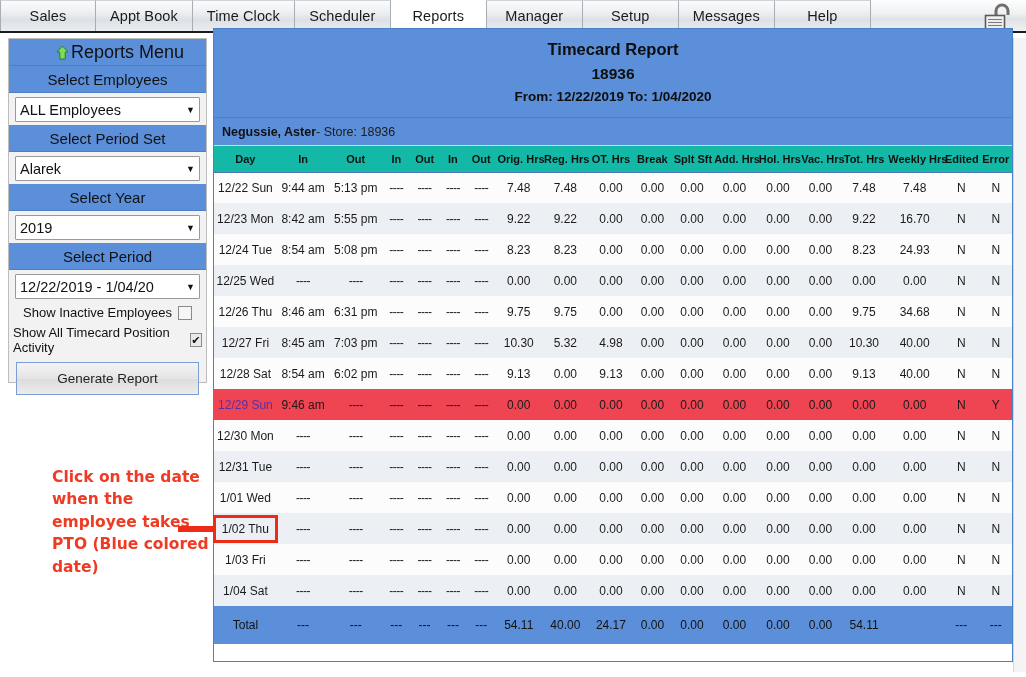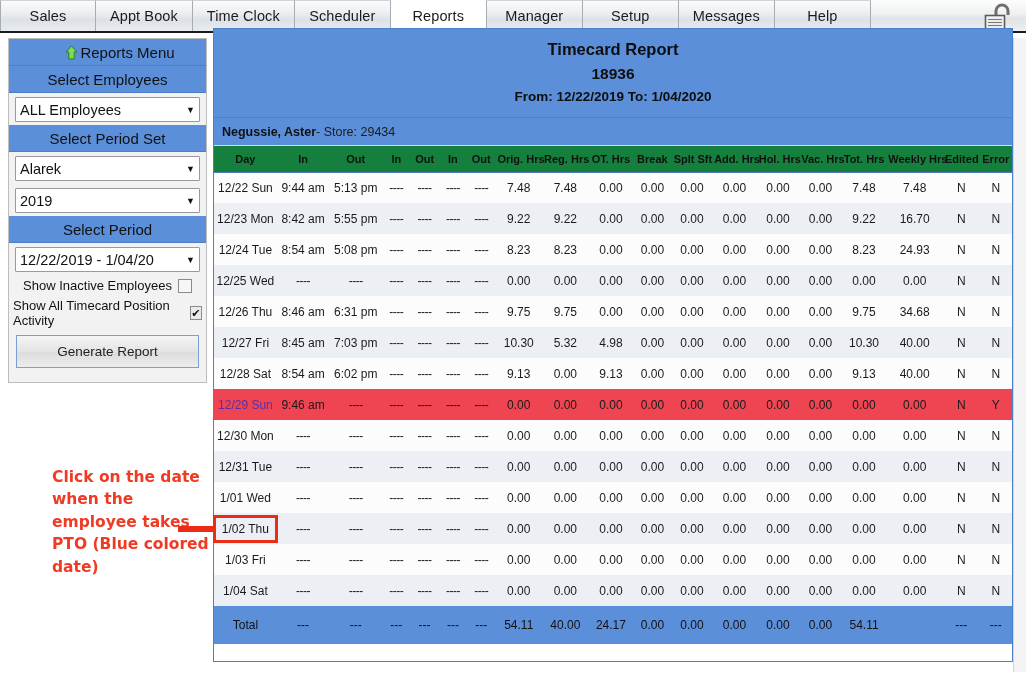--- a/index.html
+++ b/index.html
@@ -43,21 +43,21 @@
   .sidebar {
     position:absolute; left:8px; top:38px; width:199px; height:345px;
     background:#f2f2f2; border:1px solid #bdbdbd;
   }
   .side-band {
     background:#5b8fd9; color:#111; text-align:center;
     font-size:15px; height:27px; line-height:27px;
     border-bottom:1px solid #4d7fc6;
     display:flex; align-items:center; justify-content:center; gap:2px;
   }
-  .side-band.menu { background:#5b8fd9; font-size:15px;padding-left:25px; }
+  .side-band.menu { background:#5b8fd9; font-size:18px;padding-left:25px; }
   .up-arrow { display:inline-block; width:13px; height:14px; position:relative; }
   .up-arrow svg { display:block; }
   .side-sel-wrap { padding:4px 6px 3px 6px; background:#f2f2f2; }
   .side-sel {
     width:100%; height:25px; background:#ffffff;
     border:1px solid #9a9a9a; border-radius:1px;
     display:flex; align-items:center; padding:0 4px;
     font-size:14.5px; color:#111; position:relative;
   }
   .side-sel .caret { margin-left:auto; font-size:9px; color:#111; }
@@ -110,21 +110,21 @@
   .rpt-emp {
     background:#5b8fd9; height:28px; display:flex; align-items:center;
     padding-left:8px; font-size:12.5px; color:#111;
     border-bottom:1px solid #cfdcee;
   }
   .rpt-emp b { font-weight:bold; }
   .rpt-emp span.store { color:#1c1c1c; }
 
   table.tc { width:100%; border-collapse:collapse; table-layout:fixed; }
   table.tc th {
-    background:#15803d; color:#111; font-size:11px; font-weight:bold;
+    background:#14b8a6; color:#111; font-size:11px; font-weight:bold;
     height:26px; padding:0 2px; text-align:center; white-space:nowrap;
     border-bottom:1px solid #5277b5;
   }
   table.tc td {
     font-size:12px; color:#1a1a1a; height:31px; padding:0 2px;
     text-align:center; white-space:nowrap;
   }
   tr.r-even td { background:#fcfcfd; }
   tr.r-odd  td { background:#eceff4; }
   tr.r-err td { background:#ef4452 !important; }
@@ -194,20 +194,21 @@
     </div>
 
     <div class="side-band">Select Period Set</div>
     <div class="side-sel-wrap">
       <div class="side-sel">
         <span>Alarek</span>
         <span class="caret">▼</span>
       </div>
     </div>
 
+    <div class="side-band">Select Year</div>
     <div class="side-sel-wrap">
       <div class="side-sel">
         <span>2019</span>
         <span class="caret">▼</span>
       </div>
     </div>
 
     <div class="side-band">Select Period</div>
     <div class="side-sel-wrap">
       <div class="side-sel">
@@ -240,21 +241,21 @@
   <div class="hl-box"></div>
 
   <div class="report">
     <div class="rpt-head">
       <div class="rpt-title">Timecard Report</div>
       <div class="rpt-id">18936</div>
       <div class="rpt-range">From: 12/22/2019 To: 1/04/2020</div>
     </div>
     <div class="rpt-emp">
       <b>Negussie, Aster</b>
-        <span class="store"> - Store: 29434</span>
+        <span class="store"> - Store: 18936</span>
     </div>
 
     <table class="tc">
       <colgroup>
         <col style="width:62px">
           <col style="width:52px">
           <col style="width:52px">
         <col style="width:28px">
           <col style="width:28px">
           <col style="width:28px">

